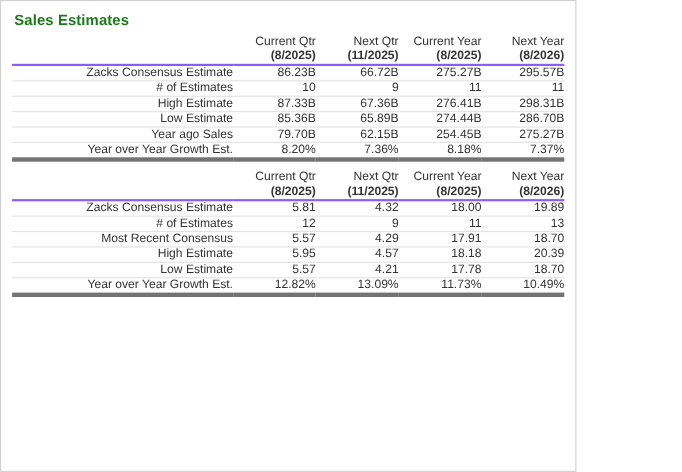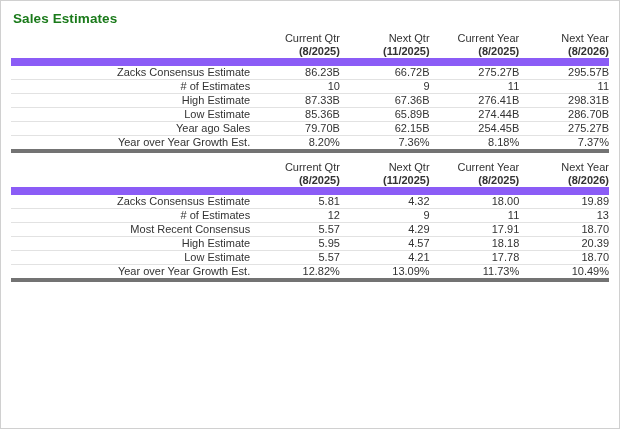--- a/index.html
+++ b/index.html
@@ -9,21 +9,21 @@
   body {
     width: 620px;
     height: 429px;
     background: #ffffff;
     font-family: "Liberation Sans", sans-serif;
     font-size: 11px;
     color: #333333;
     overflow: hidden;
   }
   .page {
-    width: 620px;
+    width: 524px;
     height: 429px;
     box-sizing: border-box;
     border: 1px solid #d0d0d0;
     background: #ffffff;
     position: relative;
   }
   .section {
     padding: 0 10px;
   }
   .section-title {
@@ -44,21 +44,21 @@
     color: #333333;
     padding: 0;
     vertical-align: bottom;
   }
   .head-row th {
     padding: 2px 8px 4px 0;
     text-align: right;
     line-height: 13px;
     font-weight: bold;
     color: #333333;
-    border-bottom: 8px solid #8b5cf6;
+    border-bottom: 2px solid #8b5cf6;
   }
   .head-row th.first {
     text-align: left;
     padding-left: 4px;
   }
   .head-row th .sub {
     display: block;
     font-weight: bold;
     color: #333333;
   }

